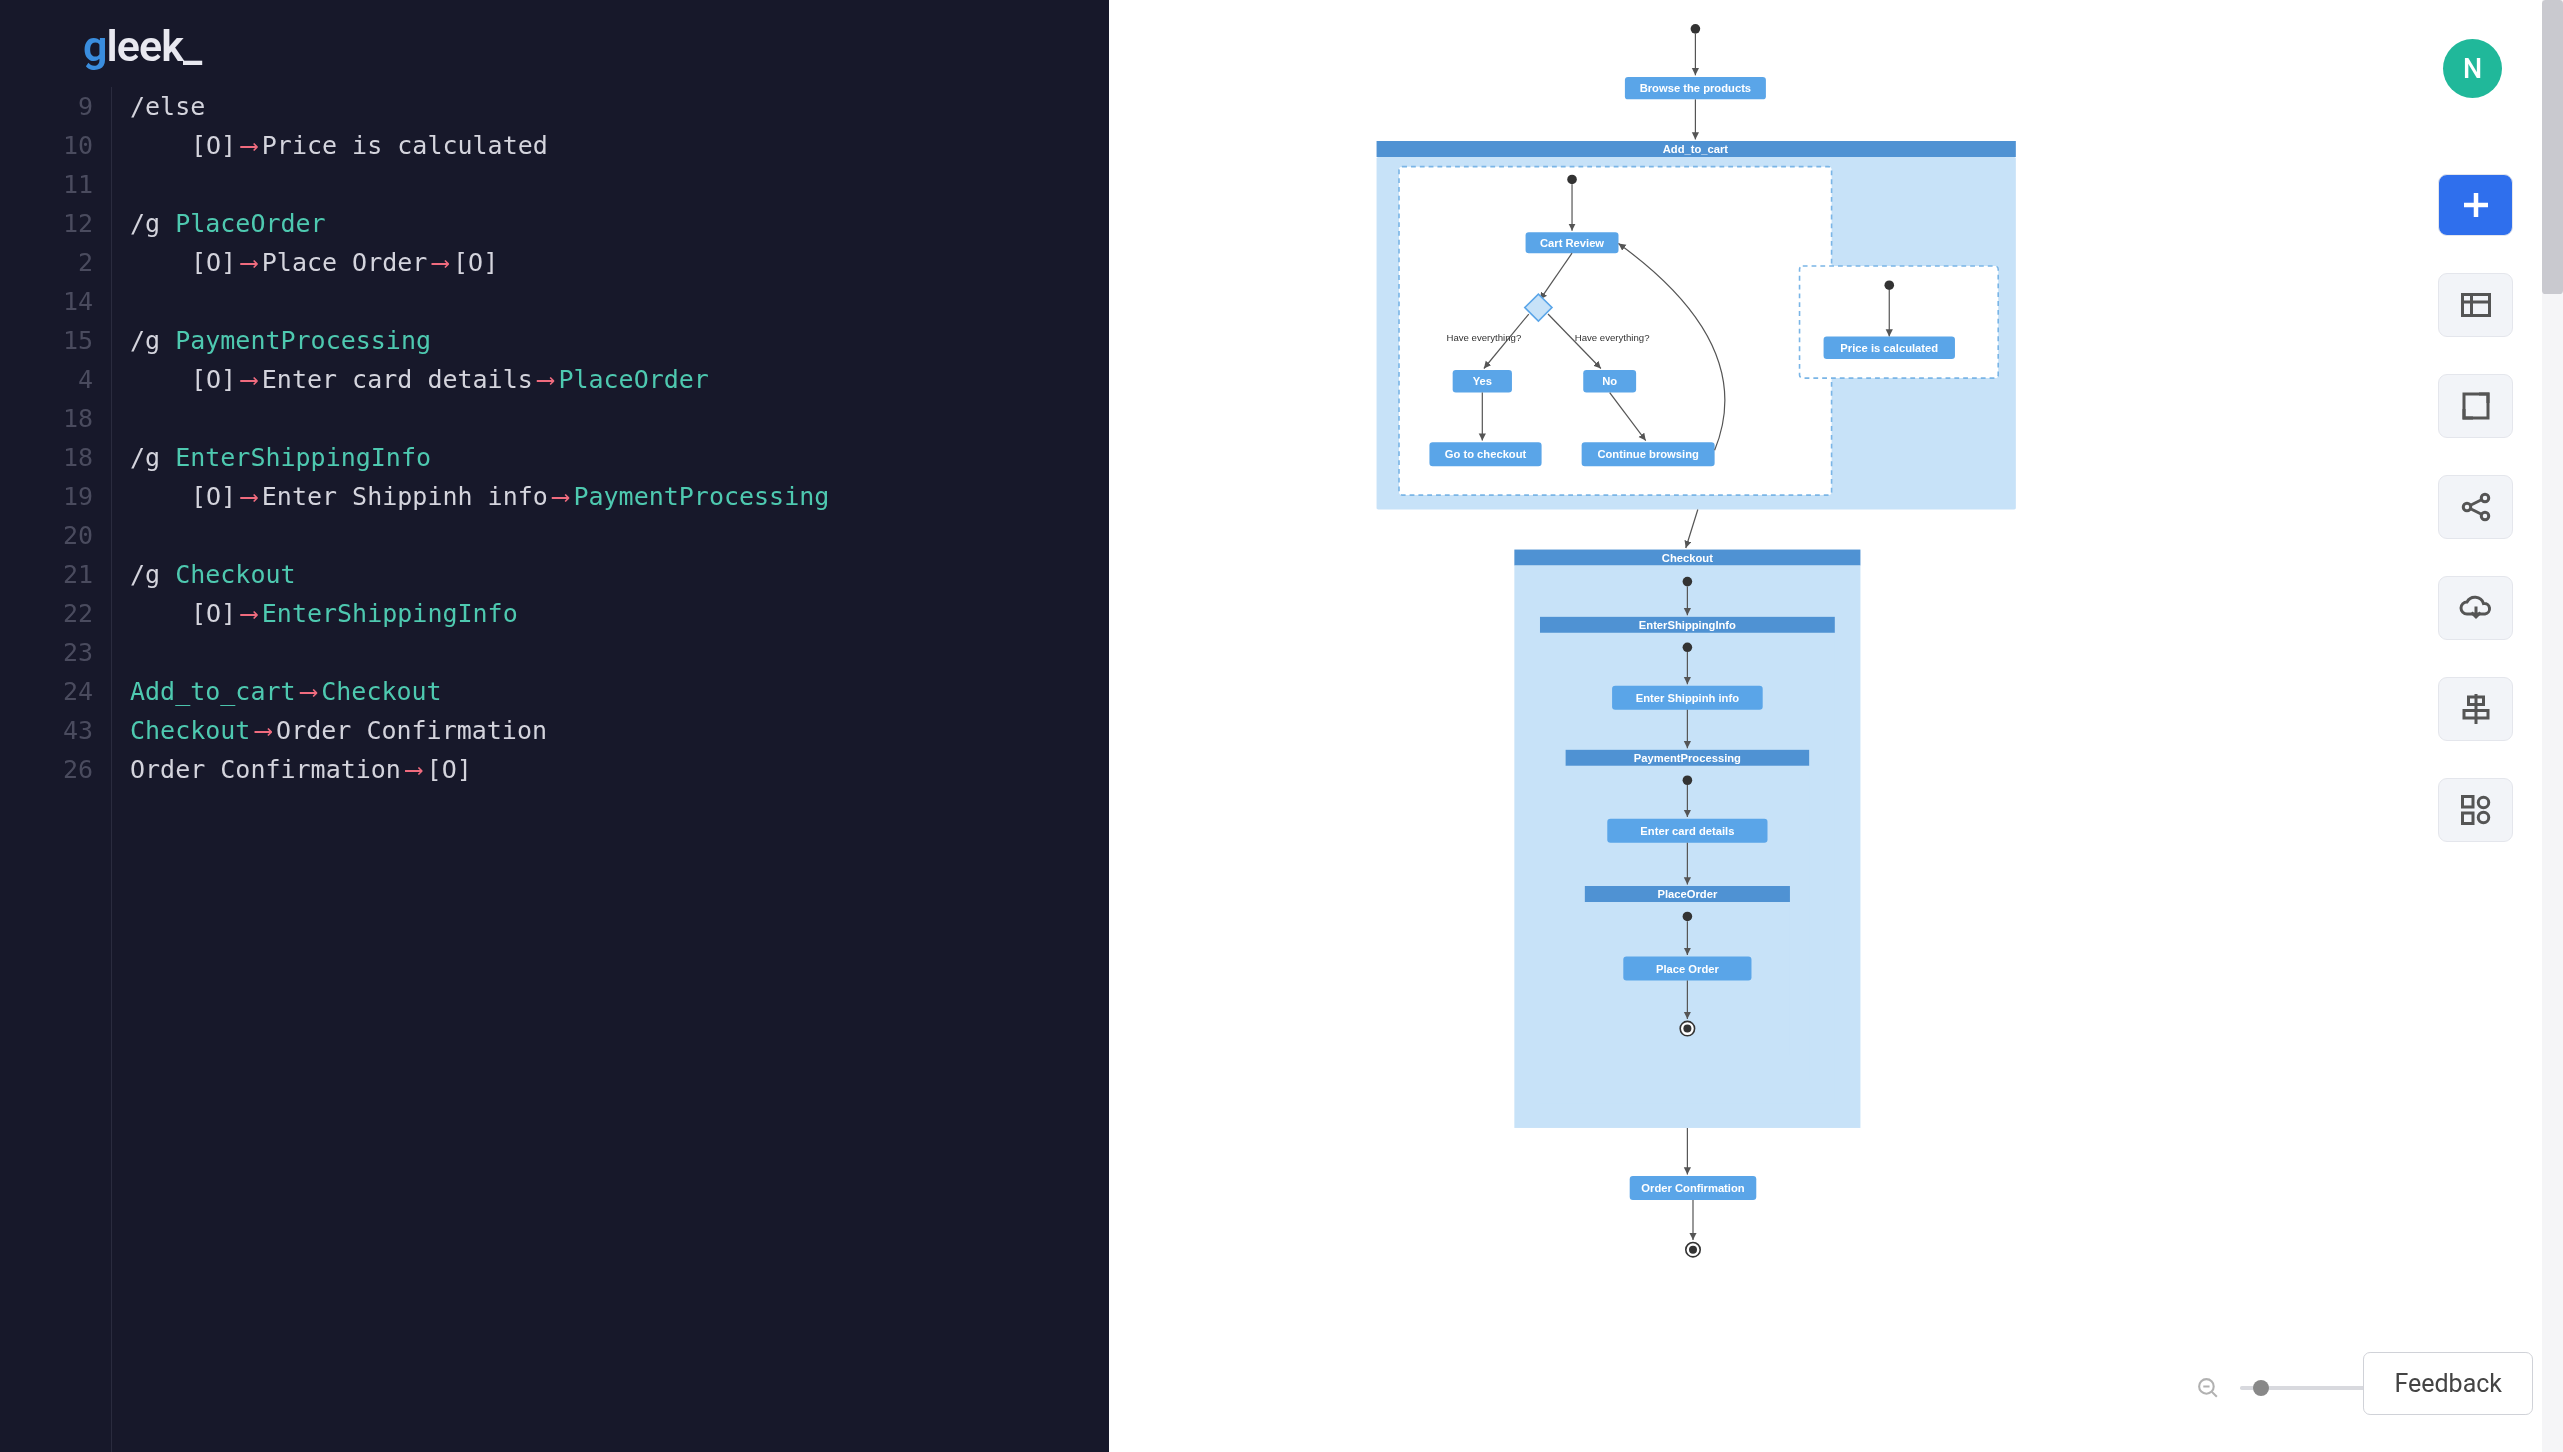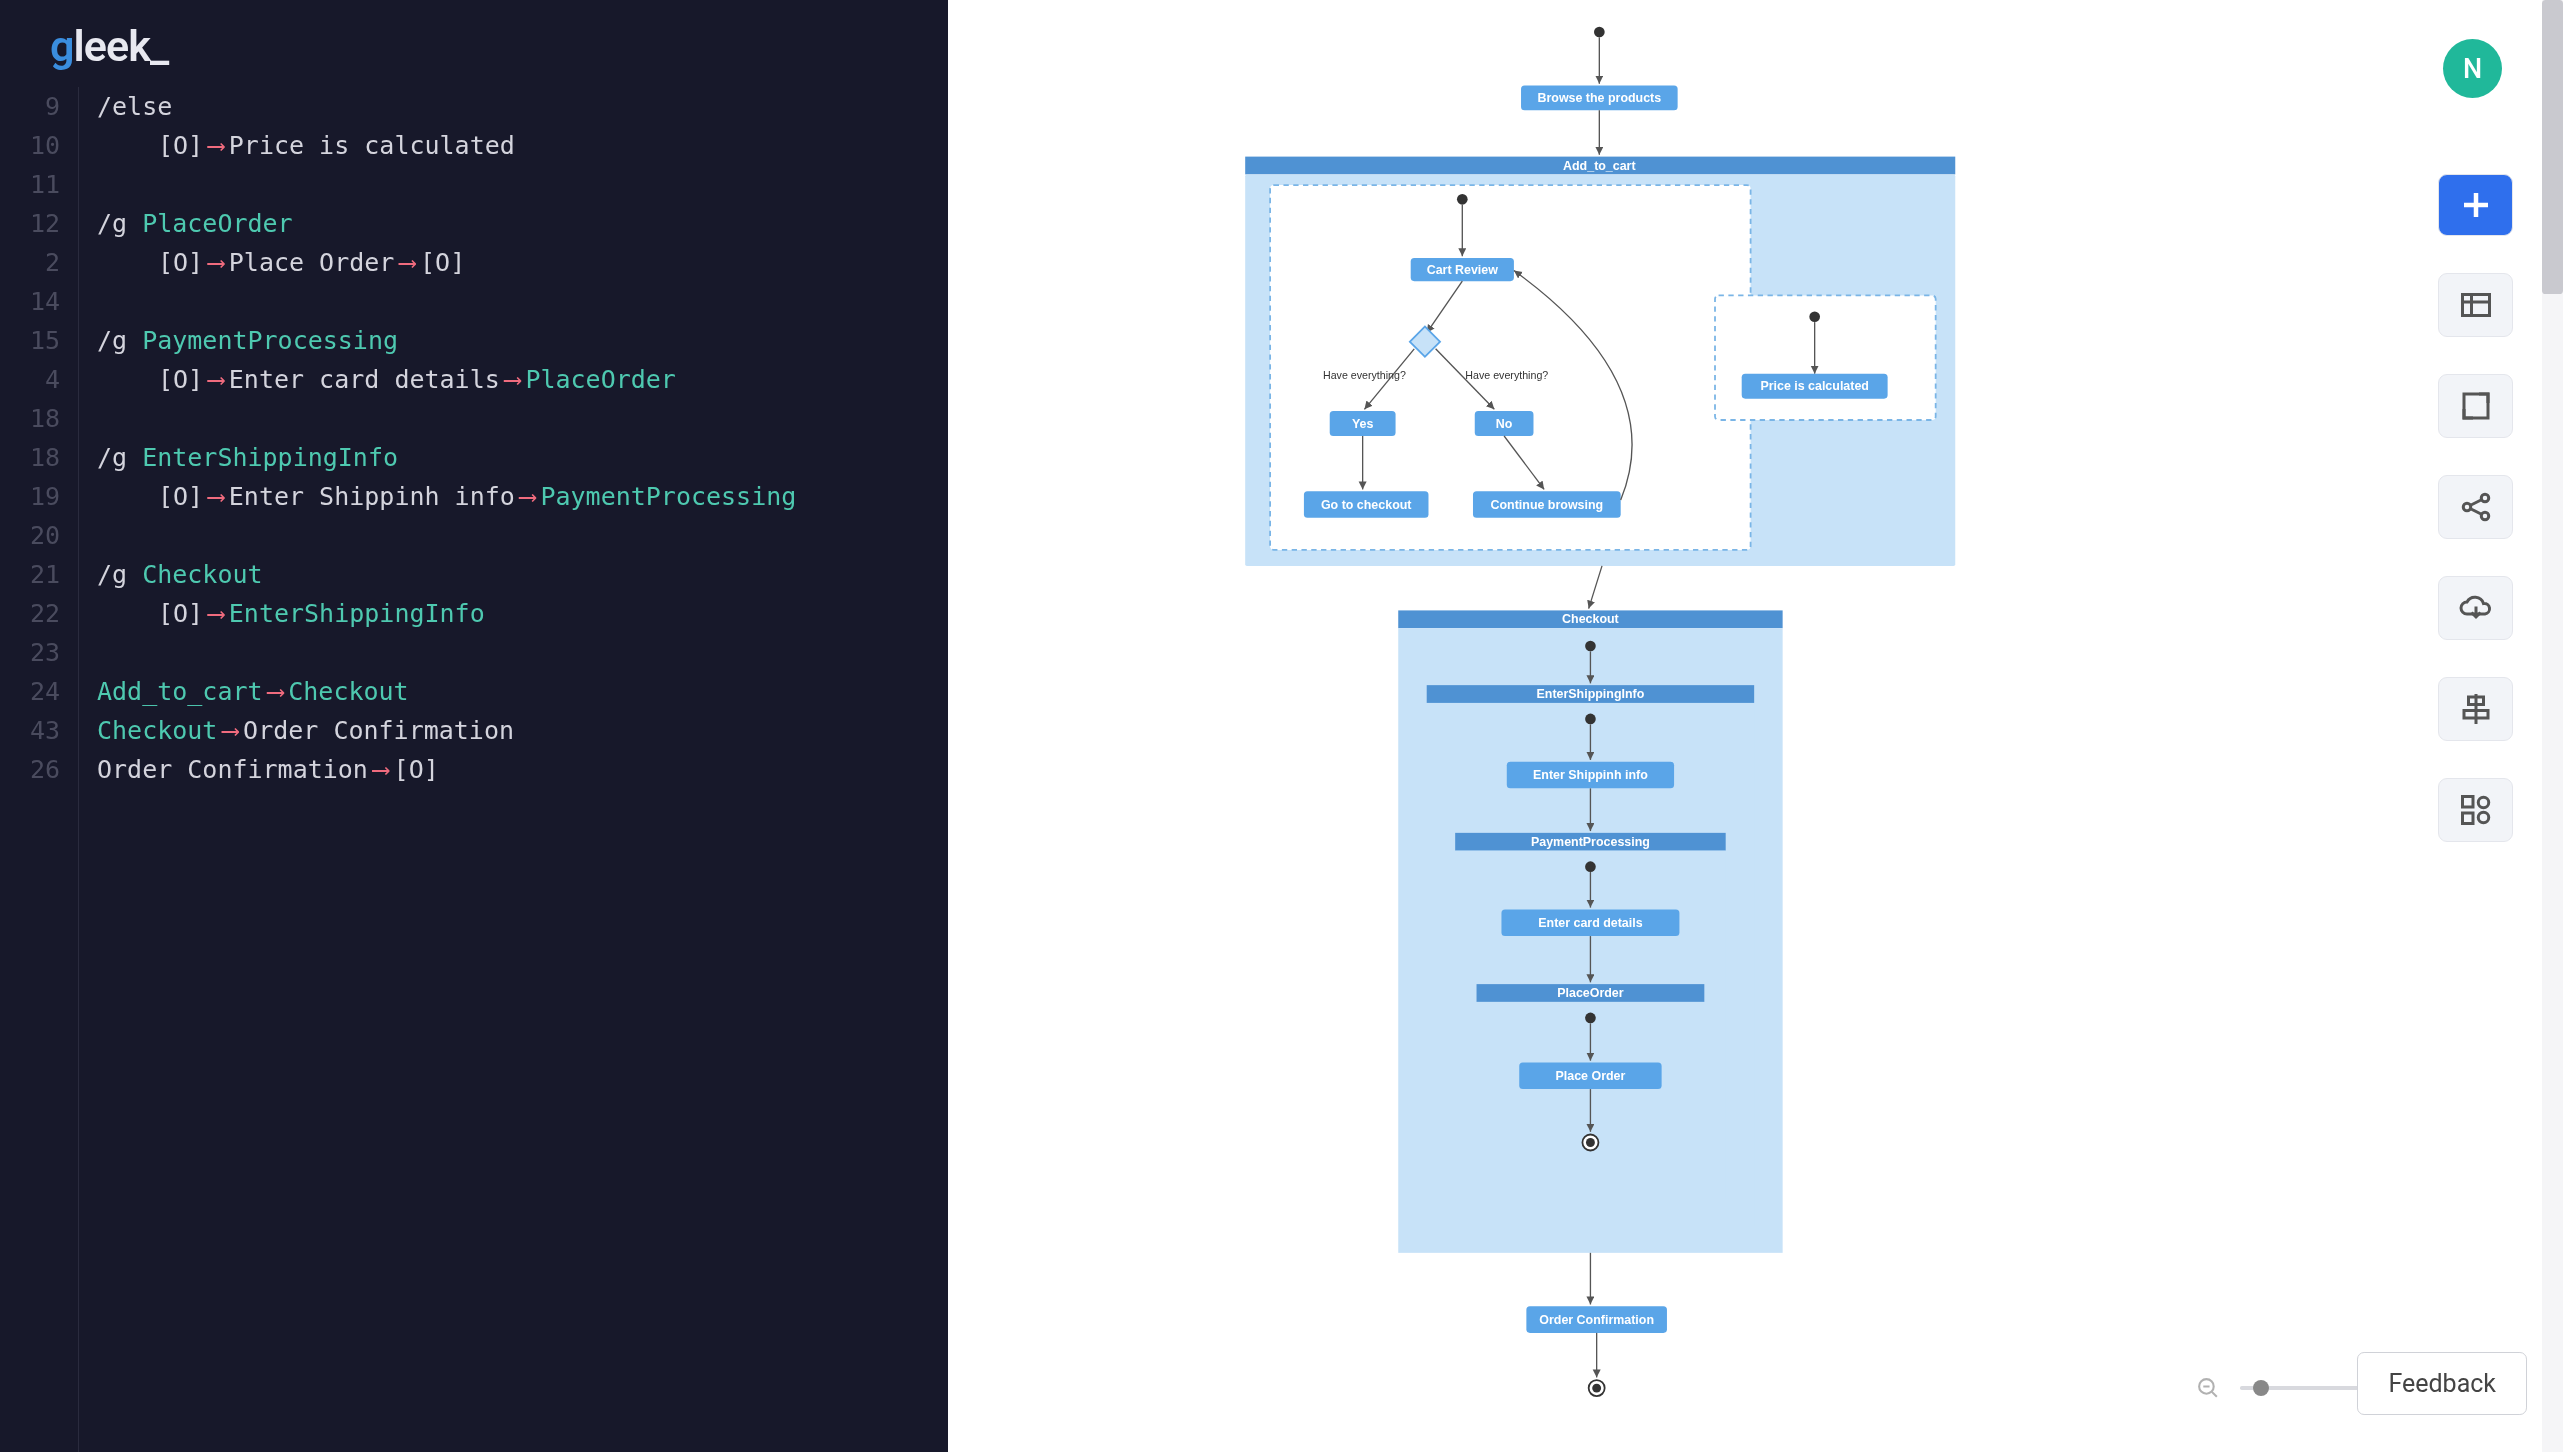--- a/index.html
+++ b/index.html
@@ -1,20 +1,20 @@
 <!DOCTYPE html>
 <html style="font-size:14.2px"><head>
 <meta charset="utf-8">
 <style>
 * { margin: 0; padding: 0; box-sizing: border-box; }
 body { font-family: -apple-system, BlinkMacSystemFont, "Segoe UI", Roboto, sans-serif; overflow: hidden; }
 .app { display: flex; width: 2563px; height: 1452px; background: #fff; }
 
 
-.left { width: 948px; background: #17182a; color: #fff; display: flex; flex-direction: column; }
+.left { width: 1109px; background: #17182a; color: #fff; display: flex; flex-direction: column; padding-left: 33px; }
 .logo-row { padding: 21.4px 50px 10.7px; }
 .logo { font-size: 43px; font-weight: 600; letter-spacing: -0.9px; }
 .logo .g { color: #3a8dde; }
 .logo .rest { color: #e8e8f0; }
 .header-row { display: flex; align-items: center; justify-content: space-between; padding: 18px 48px 23px 107px; }
 .title-wrap { display: flex; align-items: center; gap: 12.5px; }
 .title { font-size: 30px; font-weight: 600; color: #fff; }
 .pencil { width: 21.4px; height: 21.4px; opacity: .6; }
 .dropdown { background: #2a2b40; border-radius: 7.1px; padding: 16px 21.4px; display: flex; align-items: center; gap: 107px; min-width: 258px; justify-content: space-between; }
 .dropdown-label { font-size: 23px; color: #d8d8e4; }
@@ -60,21 +60,21 @@
 .toolbar { position: absolute; top: 174px; right: 50px; display: flex; flex-direction: column; gap: 37px; align-items: center; }
 .tool-btn { width: 75px; height: 64px; border-radius: 9px; background: #f2f4f8; border: 0.9px solid #e4e6ec; display: flex; align-items: center; justify-content: center; cursor: pointer; }
 .tool-btn.add { background: #2f6fed; height: 62px; }
 .tool-btn svg { width: 36px; height: 36px; stroke: #555; fill: none; stroke-width: 2; }
 .tool-btn.add svg { stroke: #fff; stroke-width: 3; }
 
 .zoom-bar { position: absolute; bottom: 48px; right: 142px; display: flex; align-items: center; gap: 16px; }
 .zoom-btn { width: 32px; height: 32px; opacity: .5; display:flex; align-items:center; justify-content:center; }
 .slider-track { width: 133px; height: 3.6px; background: #d8d9de; border-radius: 1.8px; position: relative; }
 .slider-thumb { position: absolute; left: 10%; top: -6.2px; width: 16px; height: 16px; border-radius: 50%; background: #888; }
-.feedback-btn { position: absolute; bottom: 37px; right: 36px; padding: 16px 30px; border: 0.9px solid #d0d2d8; border-radius: 7.1px; font-size: 25px; color: #444; background: #fff; cursor: pointer; }
+.feedback-btn { position: absolute; bottom: 37px; right: 30px; padding: 16px 30px; border: 0.9px solid #d0d2d8; border-radius: 7.1px; font-size: 25px; color: #444; background: #fff; cursor: pointer; }
 .scroll-track { position:absolute; top:0; right:0; width:21.4px; height:100%; background:#f5f5f7;}
 .scroll-thumb { position:absolute; top:0; right:0; width:21.4px; height:294px; background:#c9c9cf; border-radius:3.6px;}
 </style>
 </head>
 <body>
 
 <div class="app">
 
   <div class="left">
     <div class="logo-row">

